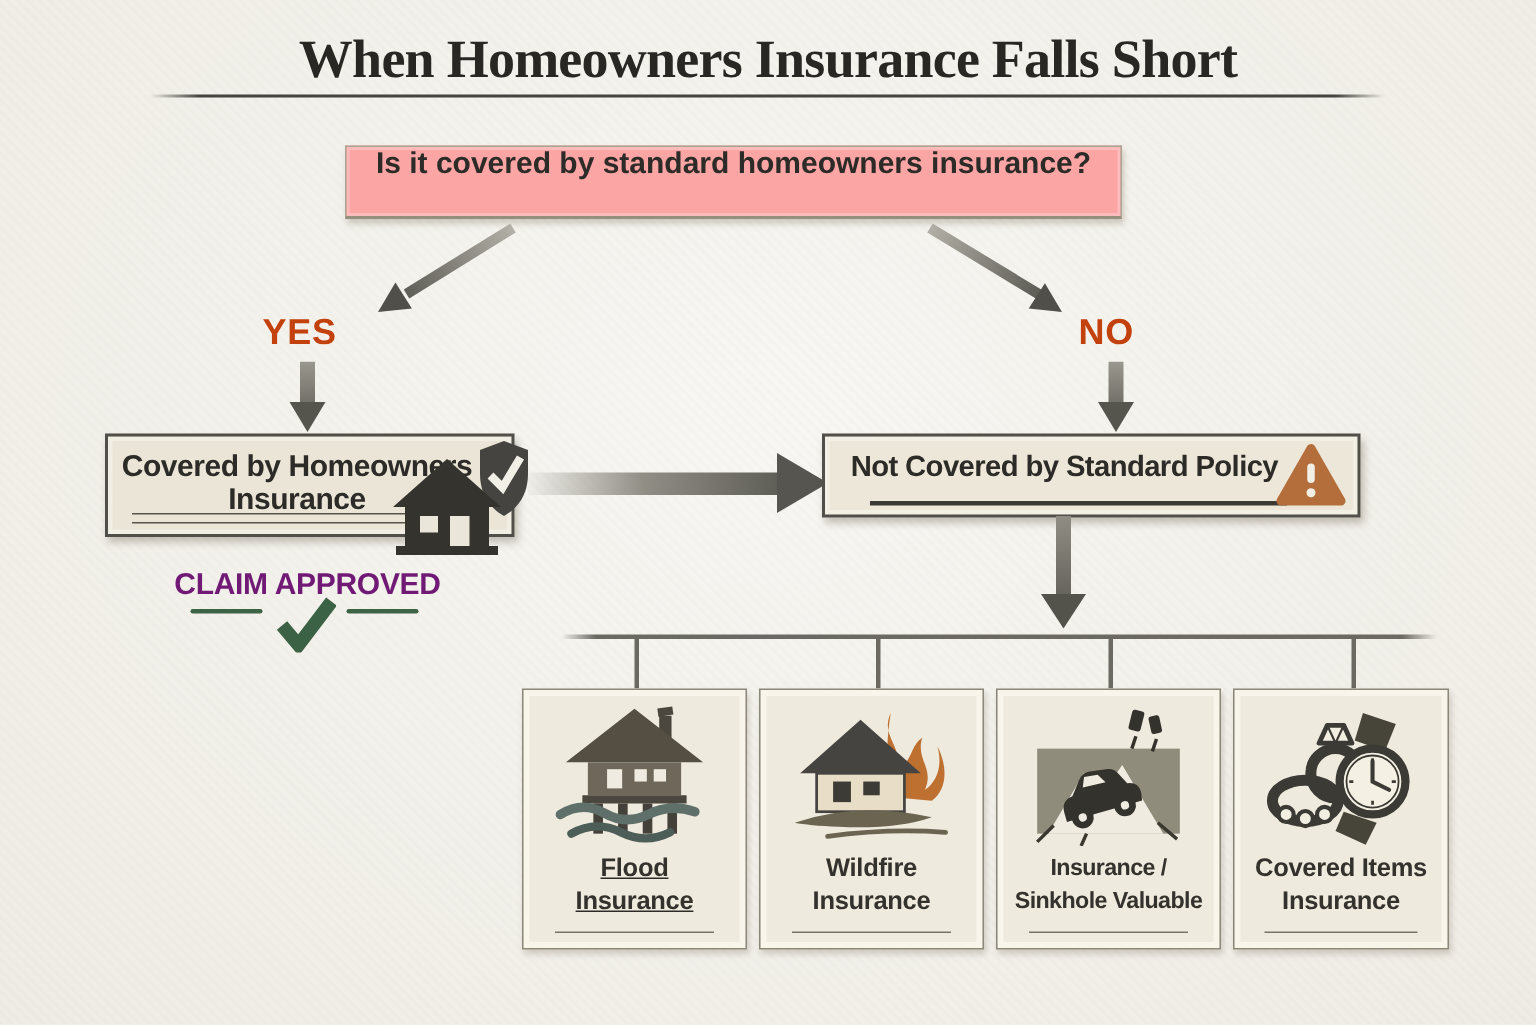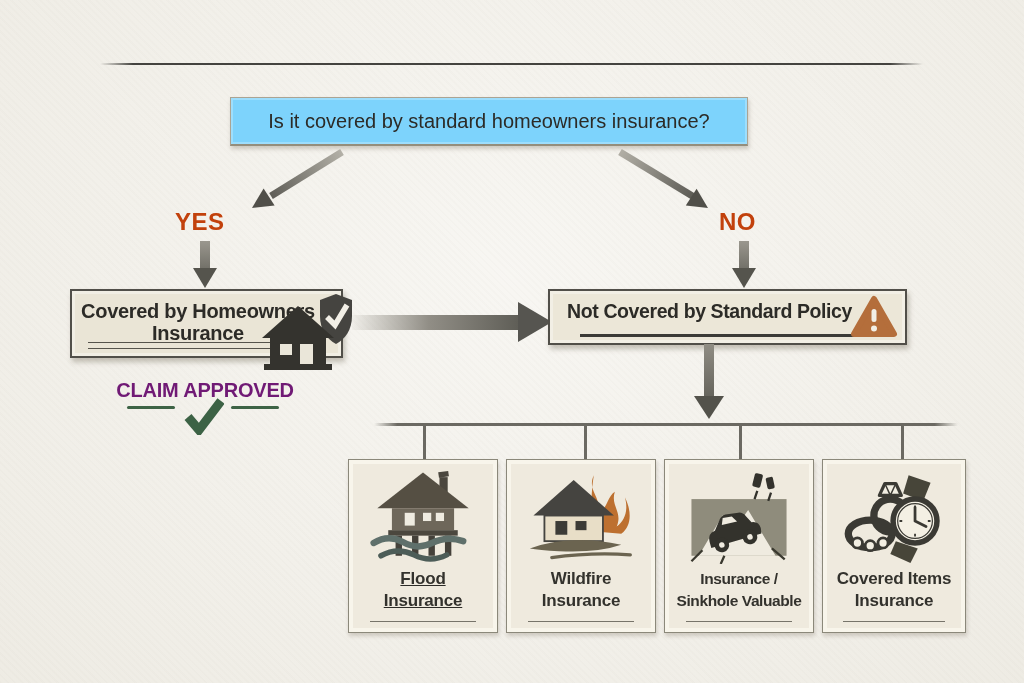--- a/index.html
+++ b/index.html
@@ -18,24 +18,24 @@
     position:absolute;left:0;top:18px;width:1024px;text-align:center;
     font-family:"Liberation Serif", serif;font-weight:bold;font-size:36px;
     color:#282724;letter-spacing:-0.5px;margin:0;
   }
   .title-rule{
     position:absolute;left:100px;top:63px;width:823px;height:2px;
     background:linear-gradient(to right, rgba(68,67,63,0), #44433f 4%, #44433f 96%, rgba(68,67,63,0));
   }
   .q-box{
     position:absolute;left:230px;top:97px;width:516px;height:46px;
-    background:#7dd3fc;border:1px solid #aaa494;border-bottom:2px solid #948e7c;
+    background:#fca5a5;border:1px solid #aaa494;border-bottom:2px solid #948e7c;
     box-shadow:1px 3px 4px rgba(90,80,55,0.25), inset 0 0 0 2px rgba(255,255,255,0.25);
-    display:flex;align-items:center;justify-content:center;
-    font-weight:normal;font-size:20px;color:#2c2b27;
+    display:flex;justify-content:center;
+    font-weight:bold;font-size:20px;color:#2c2b27;
   }
   .branch-label{
     position:absolute;font-weight:bold;font-size:24px;color:#c2410c;letter-spacing:0.5px;
   }
   .yes-label{left:175px;top:208px;}
   .no-label{left:719px;top:208px;}
   .abs{position:absolute;}
   .flow-box{
     background:#eae5d6;border:2px solid #514f49;
     box-shadow:2px 4px 5px rgba(80,70,50,0.3), inset 0 0 0 3px rgba(255,255,255,0.35);
@@ -93,20 +93,21 @@
     color:#33322d;margin-top:2px;letter-spacing:-0.2px;
   }
   .card3 .card-title{font-size:15.5px;letter-spacing:-0.4px;line-height:1.4;}
   .card-rule{position:absolute;bottom:10px;left:14%;width:72%;height:1.5px;background:#77746a;}
 </style>
 </head>
 <body>
 
 <div class="canvas">
 
+  <h1 class="title">When Homeowners Insurance Falls Short</h1>
   <div class="title-rule"></div>
 
   <div class="q-box">
     <span>Is it covered by standard homeowners insurance?</span>
   </div>
 
   <svg class="abs" style="left:238px;top:146px;" width="120" height="72" viewBox="0 0 120 72">
     <defs>
         <linearGradient id="gdy" x1="104" y1="6" x2="20" y2="58" gradientUnits="userSpaceOnUse">
       <stop offset="0" stop-color="#b3b0a7"></stop>

